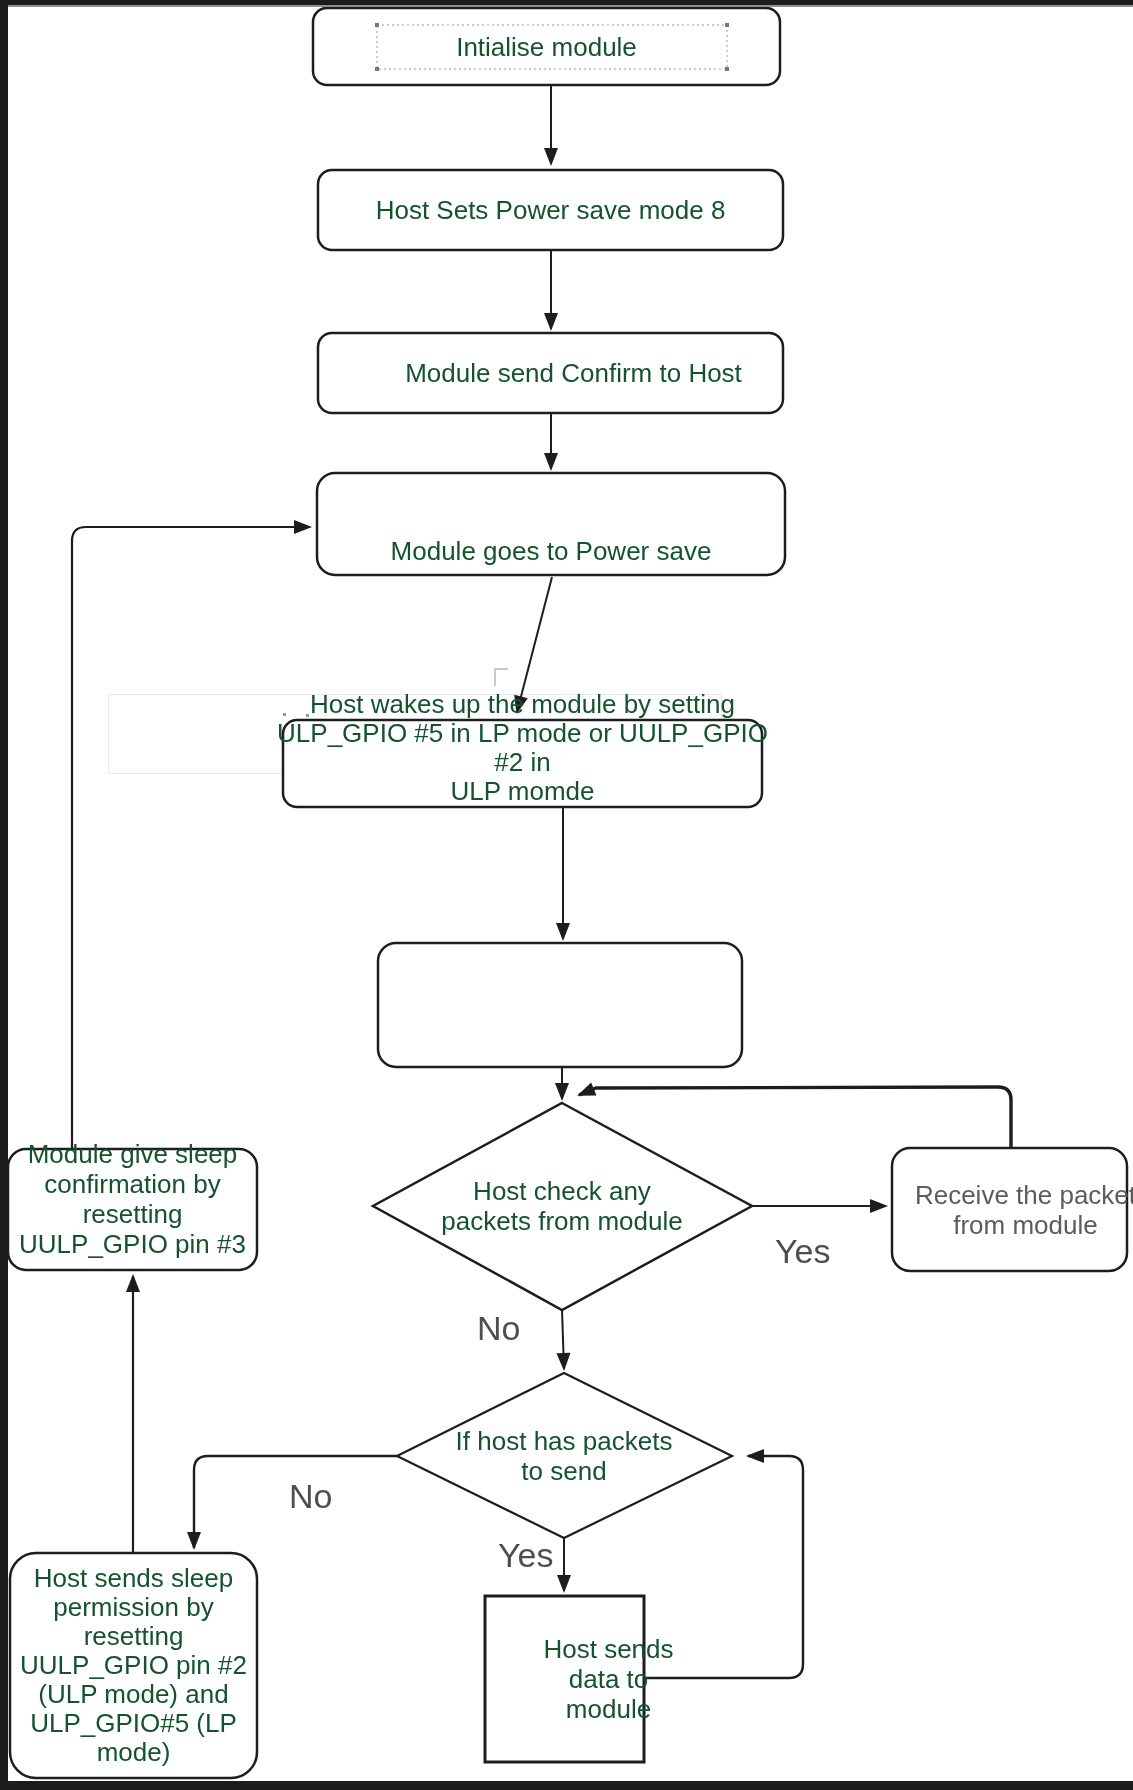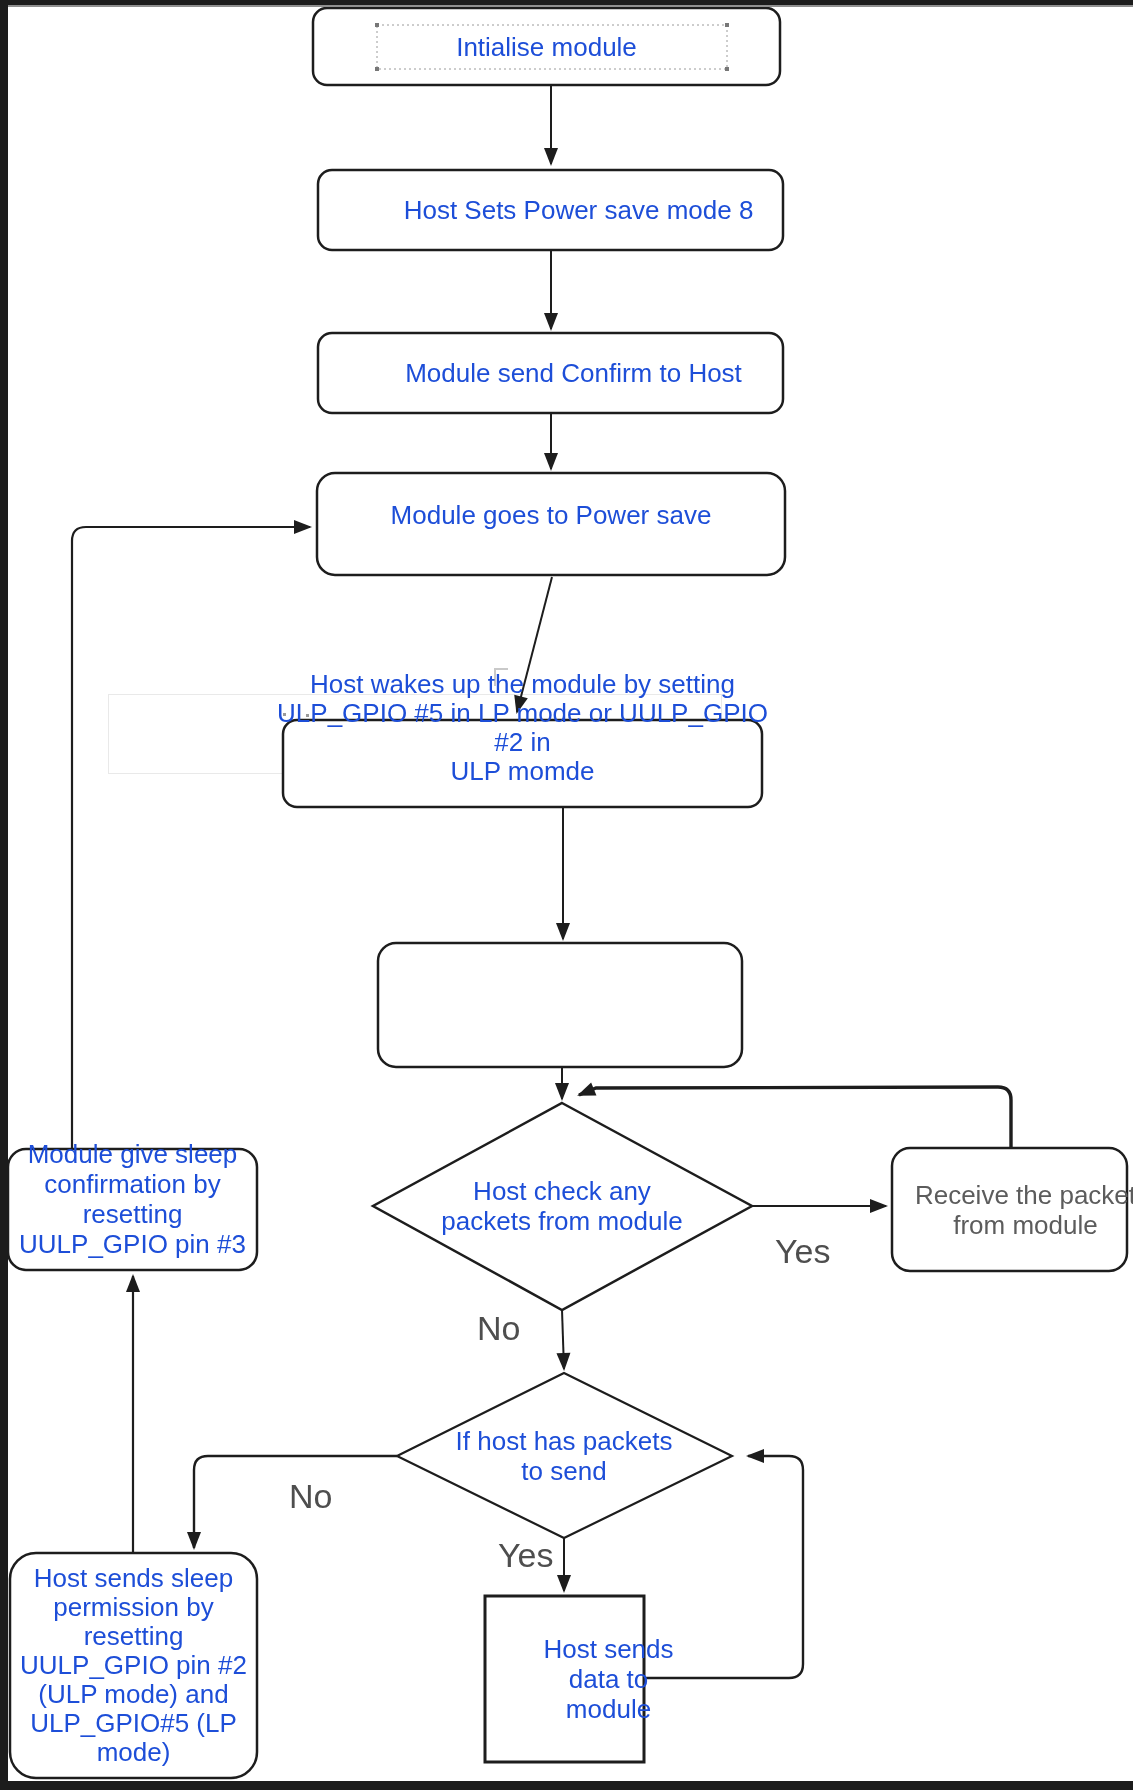--- a/index.html
+++ b/index.html
@@ -9,21 +9,21 @@
     background:#ffffff;
     overflow:hidden;
     font-family:"Liberation Sans","DejaVu Sans",sans-serif;
   }
   #chart-svg{position:absolute;left:0;top:0;width:1133px;height:1790px;}
   .lbl{
     position:absolute;
     display:flex;align-items:center;justify-content:center;
     text-align:center;
     font-size:26px;line-height:30px;
-    color:#1d4ed8;
+    color:#14532d;
     white-space:pre-line;
     pointer-events:none;
   }
   .lh29{line-height:29px;}
   .muted{color:#5c5c5c;}
   .edge-label{
     position:absolute;
     font-size:34px;line-height:30px;
     color:#4e4e4e;
     white-space:nowrap;
@@ -99,24 +99,24 @@
       <path d="M1011,1148 L1011,1100 Q1011,1087 998,1087 L596,1088 L579,1095" stroke-width="3.4"></path>
       <path d="M564,1538 L564,1591"></path>
       <path d="M644,1678 L789,1678 Q803,1678 803,1664 L803,1470 Q803,1456 789,1456 L748,1456" stroke-width="2.4"></path>
       <path d="M397,1456 L208,1456 Q194,1456 194,1470 L194,1548" stroke-width="2.4"></path>
       <path d="M133,1553 L133,1276" stroke-width="2.2"></path>
       <path d="M72,1149 L72,541 Q72,527 86,527 L310,527" stroke-width="2.2"></path>
     </g>
   </svg>
 
   <div class="lbl" style="left:313px;top:8px;width:467px;height:77px;">Intialise module</div>
-  <div class="lbl" style="left:318px;top:170px;width:465px;height:80px;margin-left:28px;">Host Sets Power save mode 8</div>
+  <div class="lbl" style="left:318px;top:170px;width:465px;height:80px;">Host Sets Power save mode 8</div>
   <div class="lbl" style="left:318px;top:333px;width:511px;height:80px;">Module send Confirm to Host</div>
-  <div class="lbl" style="left:317px;top:464px;width:468px;height:102px;">Module goes to Power save</div>
-  <div class="lbl lh29" style="left:262px;top:684px;width:521px;height:87px;">Host wakes up the module by setting
+  <div class="lbl" style="left:317px;top:500px;width:468px;height:102px;">Module goes to Power save</div>
+  <div class="lbl lh29" style="left:262px;top:704px;width:521px;height:87px;">Host wakes up the module by setting
 ULP_GPIO #5 in LP mode or UULP_GPIO #2 in
 ULP momde</div>
   <div class="lbl" style="left:392px;top:1146px;width:340px;height:120px;">Host check any
 packets from module</div>
   <div class="lbl muted" style="left:908px;top:1148px;width:235px;height:123px;">Receive the packet
 from module</div>
   <div class="lbl" style="left:414px;top:1396px;width:300px;height:120px;">If host has packets
 to send</div>
   <div class="lbl" style="left:485px;top:1596px;width:159px;height:166px;margin-left:44px;">Host sends
 data to

